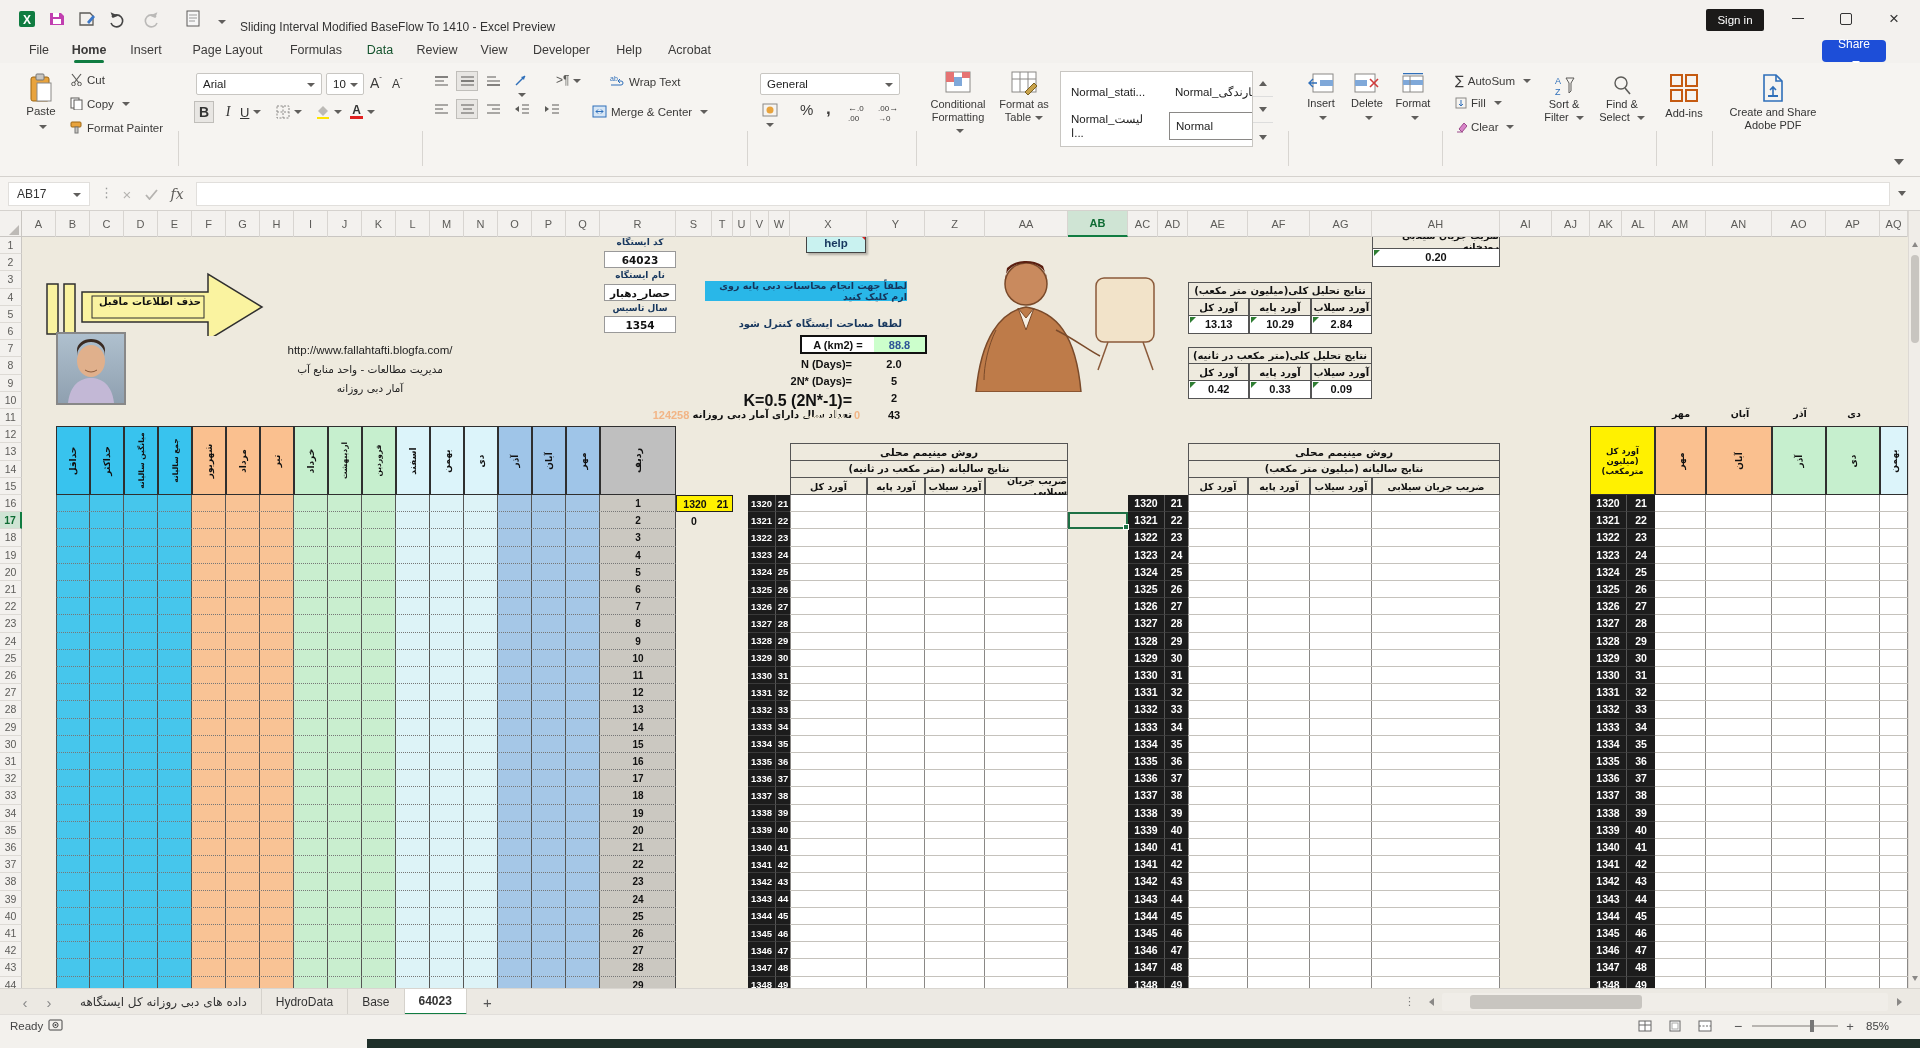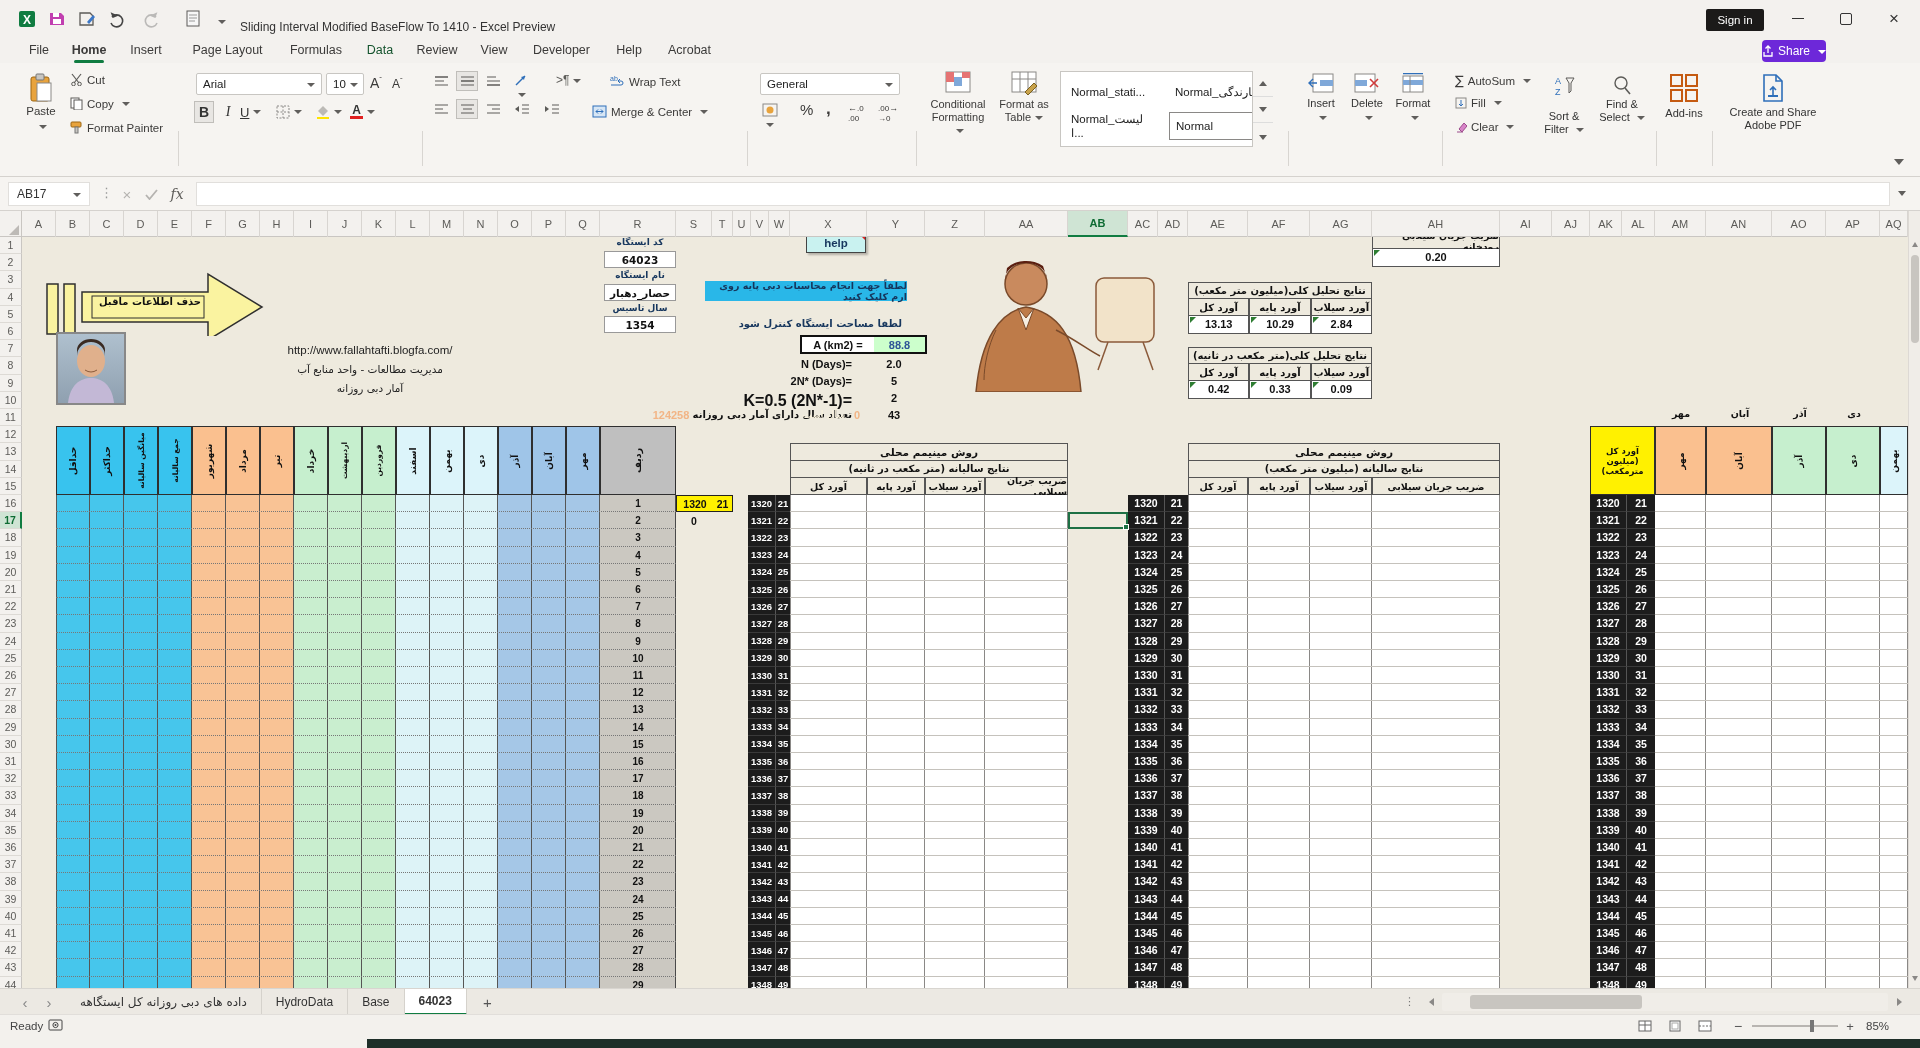--- a/index.html
+++ b/index.html
@@ -88,21 +88,21 @@
     <div class="abs" style="left: 114px; top: 0px; width: 64px; height: 26px; display: flex; align-items: center; justify-content: center; font-size: 12.5px; color: rgb(59, 58, 57);">Insert</div>
     <div class="abs" style="left: 178px; top: 0px; width: 99px; height: 26px; display: flex; align-items: center; justify-content: center; font-size: 12.5px; color: rgb(59, 58, 57);">Page Layout</div>
     <div class="abs" style="left: 277px; top: 0px; width: 78px; height: 26px; display: flex; align-items: center; justify-content: center; font-size: 12.5px; color: rgb(59, 58, 57);">Formulas</div>
     <div class="abs" style="left: 355px; top: 0px; width: 50px; height: 26px; display: flex; align-items: center; justify-content: center; font-size: 12.5px; color: #14532d;">Data</div>
     <div class="abs" style="left: 405px; top: 0px; width: 64px; height: 26px; display: flex; align-items: center; justify-content: center; font-size: 12.5px; color: rgb(59, 58, 57);">Review</div>
     <div class="abs" style="left: 469px; top: 0px; width: 50px; height: 26px; display: flex; align-items: center; justify-content: center; font-size: 12.5px; color: rgb(59, 58, 57);">View</div>
     <div class="abs" style="left: 519px; top: 0px; width: 85px; height: 26px; display: flex; align-items: center; justify-content: center; font-size: 12.5px; color: rgb(59, 58, 57);">Developer</div>
     <div class="abs" style="left: 604px; top: 0px; width: 50px; height: 26px; display: flex; align-items: center; justify-content: center; font-size: 12.5px; color: rgb(59, 58, 57);">Help</div>
     <div class="abs" style="left: 654px; top: 0px; width: 71px; height: 26px; display: flex; align-items: center; justify-content: center; font-size: 12.5px; color: rgb(59, 58, 57);">Acrobat</div>
   </div>
-<div class="abs ctr" style="left:1762px;top:40px;width:64px;height:22px;background:#6d28d9;border-radius:4px;color:#fff;font-size:12px;gap:4px;">
+<div class="abs ctr" style="left:1822px;top:40px;width:64px;height:22px;background:#1d4ed8;border-radius:4px;color:#fff;font-size:12px;gap:4px;flex-direction:column;">
   <svg width="12" height="12">
       <path d="M2 7 v4 h8 v-4" fill="none" stroke="#fff" stroke-width="1.3"></path>
       <path d="M6 1 v7 M3.5 3.5 L6 1 l2.5 2.5" fill="none" stroke="#fff" stroke-width="1.3"></path>
     </svg>
   <span>Share</span>
     <span class="dd" style="filter:brightness(4);"></span>
 </div>
 
 <div class="abs" id="ribbon" style="left:0;top:63px;width:1920px;height:114px;background:#F6F4F1;border-bottom:1px solid #D5D2CE;">
 
@@ -361,21 +361,21 @@
         <line x1="2" y1="11" x2="8" y2="11" stroke="#9C4C8C"></line>
       </svg>
       <span>Clear</span>
     </div>
   <div class="abs" style="left:1538px;top:12px;width:52px;text-align:center;">
     <svg width="22" height="22" style="margin:0 auto;">
         <text x="2" y="9" font-size="9" fill="#2F6FBA" font-family="Liberation Sans">A</text>
         <text x="2" y="20" font-size="9" fill="#2F6FBA" font-family="Liberation Sans">Z</text>
         <path d="M13 3 h8 l-3 5 v8 l-2 2 v-10 z" fill="none" stroke="#5C5B58"></path>
       </svg>
-    <div style="font-size:11px;line-height:13px;margin-top:13px;"><span>Sort &amp; Filter</span> <span class="dd"></span></div>
+    <div style="font-size:11px;line-height:13px;margin-top:1px;"><span>Sort &amp; Filter</span> <span class="dd"></span></div>
   </div>
   <div class="abs" style="left:1596px;top:12px;width:52px;text-align:center;">
     <svg width="20" height="22" style="margin:0 auto;">
         <circle cx="9" cy="8" r="6" fill="none" stroke="#5C5B58" stroke-width="1.4"></circle>
         <line x1="13" y1="13" x2="18" y2="19" stroke="#5C5B58" stroke-width="1.6"></line>
       </svg>
     <div style="font-size:11px;line-height:13px;margin-top:1px;"><span>Find &amp; Select</span> <span class="dd"></span></div>
   </div>
   <div class="vsep" style="left:1656px;"></div>
 

